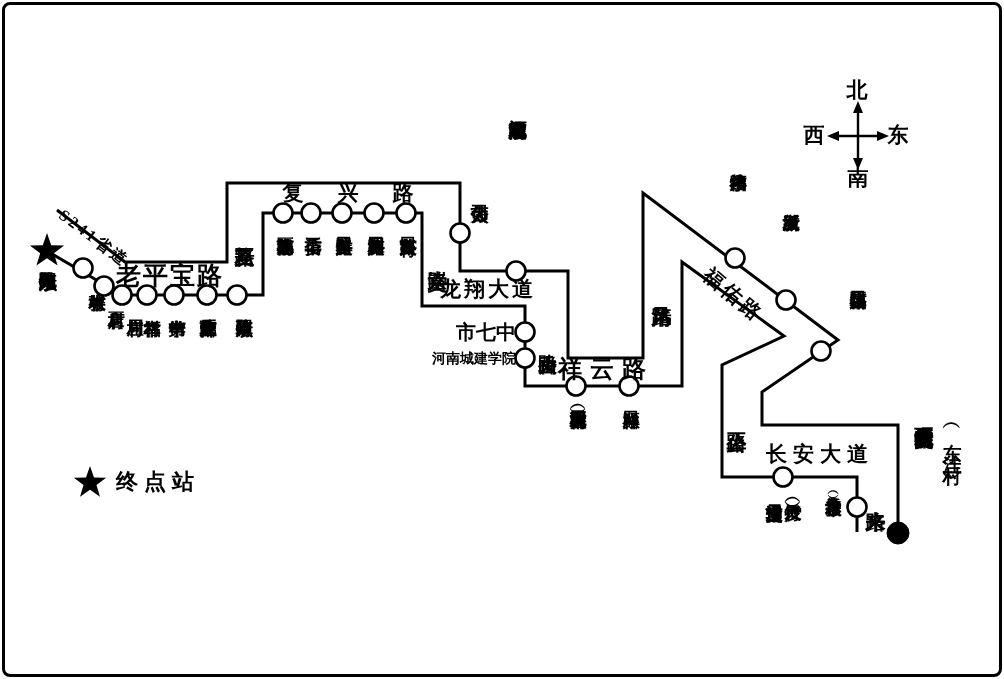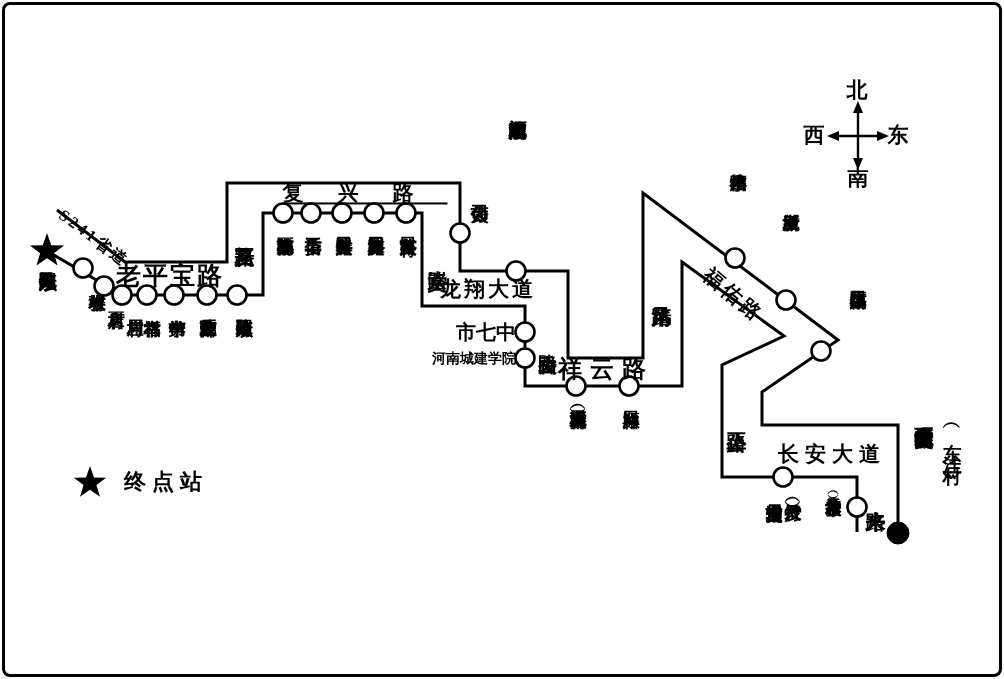--- a/index.html
+++ b/index.html
@@ -25,21 +25,21 @@
   }
   .lbl{
     position:absolute;font-family:"Liberation Serif",serif;font-weight:700;
     font-size:17px;line-height:1.1;white-space:pre;color:#000;
   }
   .road-label{font-size:20px;}
   .cmp{
     position:absolute;transform:translate(-50%,-50%);
     font-size:21px;font-weight:700;font-family:"Liberation Serif",serif;
   }
-  .legend-row{position:absolute;left:70px;display:flex;align-items:center;gap:14px;}
+  .legend-row{position:absolute;left:70px;display:flex;align-items:center;gap:6px;}
   .lg-txt{
     font-size:22px;font-weight:700;letter-spacing:6px;
     font-family:"Liberation Serif",serif;white-space:nowrap;
   }
   .lg-ico{display:block;}
 </style>
 </head>
 <body>
 
 <div id="canvas">
@@ -86,29 +86,29 @@
         <circle cx="857" cy="507" r="9.5" class="stop"></circle>
         <polygon points="47,233 51.232053816505804,245.17507764050038 64.11901729331277,245.43769410125094 53.84760691732511,253.22492235949963 57.58013454126451,265.56230589874906 47,258.2 36.41986545873549,265.56230589874906 40.15239308267489,253.22492235949963 29.880982706687234,245.43769410125094 42.76794618349419,245.17507764050038" class="star"></polygon>
         <circle cx="898" cy="533" r="11" class="origin-dot"></circle>
       </g>
   </svg>
 
   <div id="labels">
       <div class="lbl road-label" style="left: 94px; top: 238px; font-size: 16px; letter-spacing: 3px; transform: translate(-50%, -50%) rotate(37deg);"><span>S241省道</span></div>
       <div class="lbl road-label" style="left: 170px; top: 276px; font-size: 25px; letter-spacing: 2px; transform: translate(-50%, -50%);"><span>老平宝路</span></div>
       <div class="lbl road-label" style="left: 245px; top: 231px; font-size: 20px; writing-mode: vertical-lr; transform: translate(-50%, -50%);"><span>夏耘路</span></div>
-      <div class="lbl road-label" style="left: 365px; top: 194px; font-size: 21px; letter-spacing: 34px; transform: translate(-50%, -50%); text-decoration: underline;"><span>复兴路</span></div>
+      <div class="lbl road-label" style="left: 365px; top: 194px; font-size: 21px; letter-spacing: 34px; transform: translate(-50%, -50%);"><span>复兴路</span></div>
       <div class="lbl road-label" style="left: 438px; top: 255px; font-size: 20px; writing-mode: vertical-lr; transform: translate(-50%, -50%);"><span>崇文路</span></div>
       <div class="lbl road-label" style="left: 488px; top: 290px; font-size: 21px; letter-spacing: 3px; transform: translate(-50%, -50%);"><span>龙翔大道</span></div>
       <div class="lbl road-label" style="left: 547px; top: 339px; font-size: 19px; writing-mode: vertical-lr; transform: translate(-50%, -50%);"><span>大香山路</span></div>
       <div class="lbl road-label" style="left: 606px; top: 369px; font-size: 24px; letter-spacing: 8px; transform: translate(-50%, -50%);"><span>祥云路</span></div>
       <div class="lbl road-label" style="left: 662px; top: 291px; font-size: 20px; writing-mode: vertical-lr; transform: translate(-50%, -50%);"><span>清风路</span></div>
       <div class="lbl road-label" style="left: 734px; top: 295px; font-size: 20px; letter-spacing: 4px; transform: translate(-50%, -50%) rotate(40deg);"><span>福佑路</span></div>
       <div class="lbl road-label" style="left: 737px; top: 417px; font-size: 20px; writing-mode: vertical-lr; transform: translate(-50%, -50%);"><span>公正路</span></div>
-      <div class="lbl road-label" style="left: 820px; top: 455px; font-size: 21px; letter-spacing: 6px; transform: translate(-50%, -50%); margin-left: 12px;"><span>长安大道</span></div>
+      <div class="lbl road-label" style="left: 820px; top: 455px; font-size: 21px; letter-spacing: 6px; transform: translate(-50%, -50%);"><span>长安大道</span></div>
       <div class="lbl road-label" style="left: 876px; top: 496px; font-size: 20px; writing-mode: vertical-lr; transform: translate(-50%, -50%);"><span>未来路</span></div>
       <div class="lbl station-label" style="left: 87px; top: 280px; writing-mode: vertical-lr;"><span>半坡张村</span></div>
       <div class="lbl station-label" style="left: 106px; top: 298px; writing-mode: vertical-lr;"><span>夏店村</span></div>
       <div class="lbl station-label" style="left: 125px; top: 306px; writing-mode: vertical-lr;"><span>周庄村</span></div>
       <div class="lbl station-label" style="left: 142px; top: 306px; writing-mode: vertical-lr;"><span>幸福村</span></div>
       <div class="lbl station-label" style="left: 167px; top: 306px; writing-mode: vertical-lr;"><span>市第十中学</span></div>
       <div class="lbl station-label" style="left: 198px; top: 306px; writing-mode: vertical-lr;"><span>薛庄邮政营业厅</span></div>
       <div class="lbl station-label" style="left: 234px; top: 306px; writing-mode: vertical-lr;"><span>滍阳镇政府</span></div>
       <div class="lbl station-label" style="left: 275px; top: 224px; writing-mode: vertical-lr;"><span>德馨苑小区南门</span></div>
       <div class="lbl station-label" style="left: 303px; top: 224px; writing-mode: vertical-lr;"><span>市工信委</span></div>

